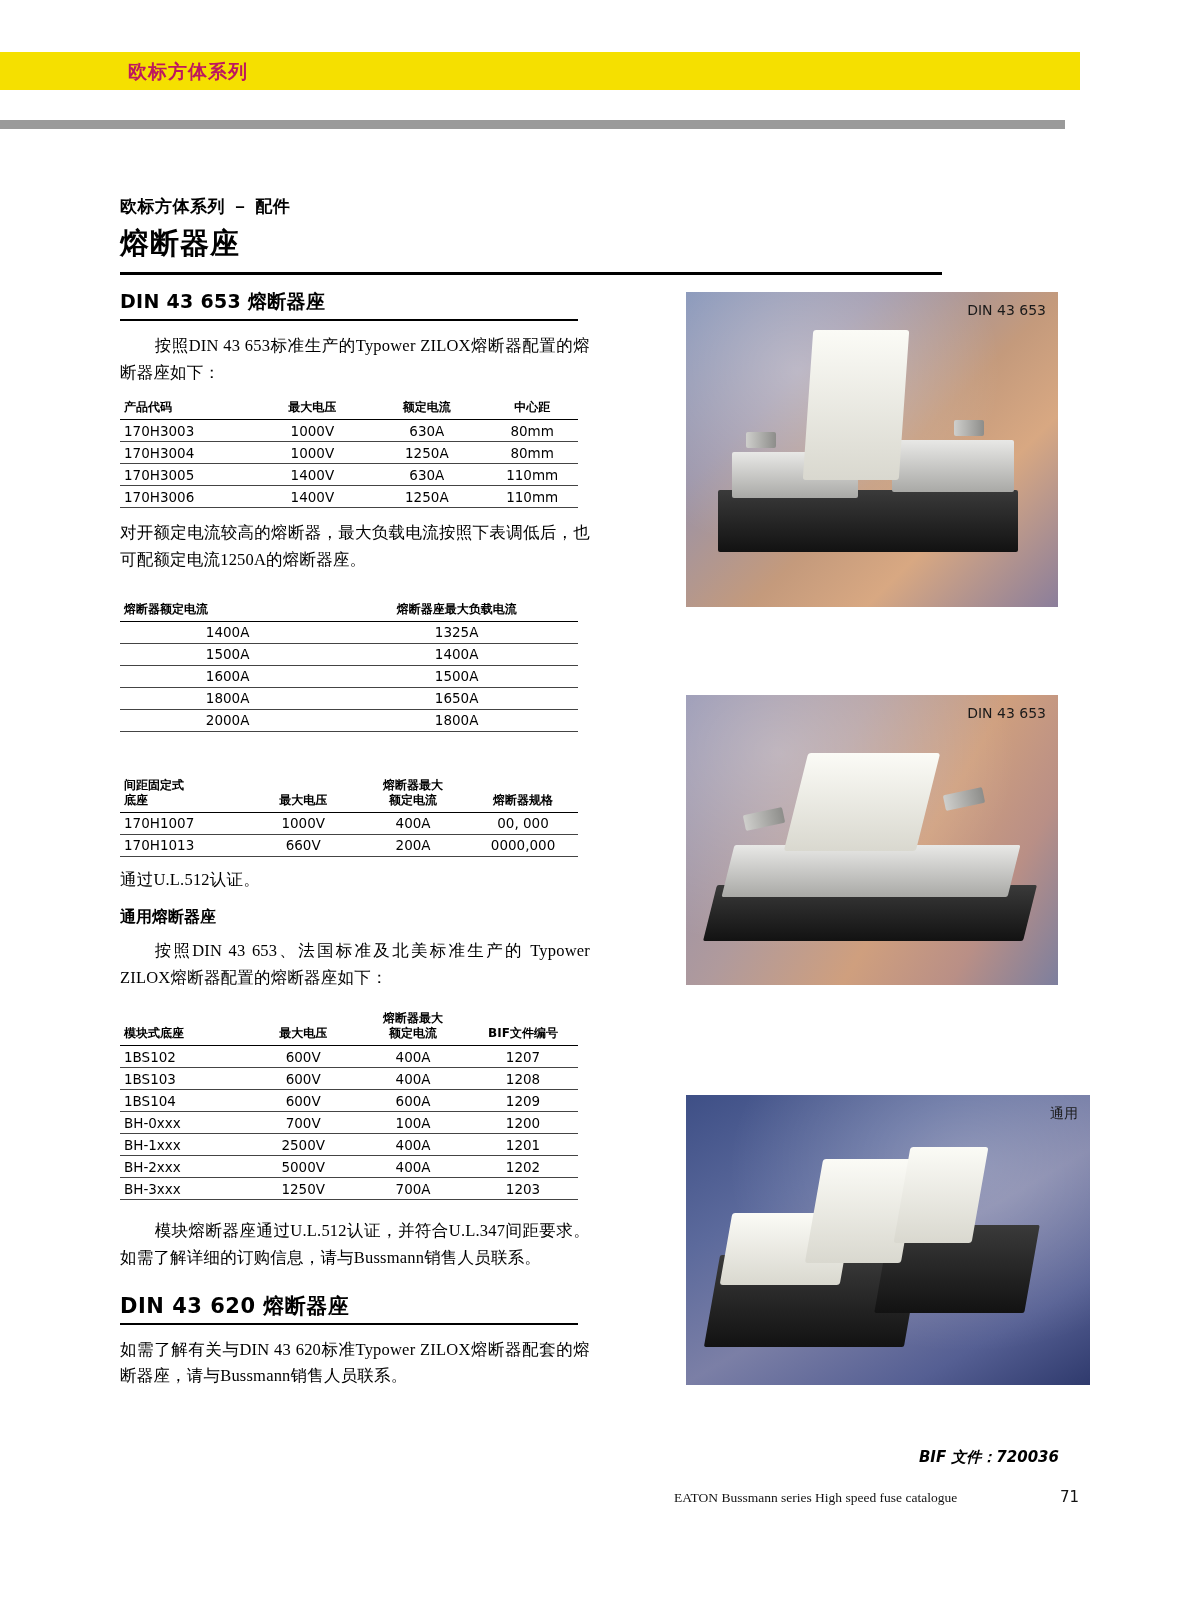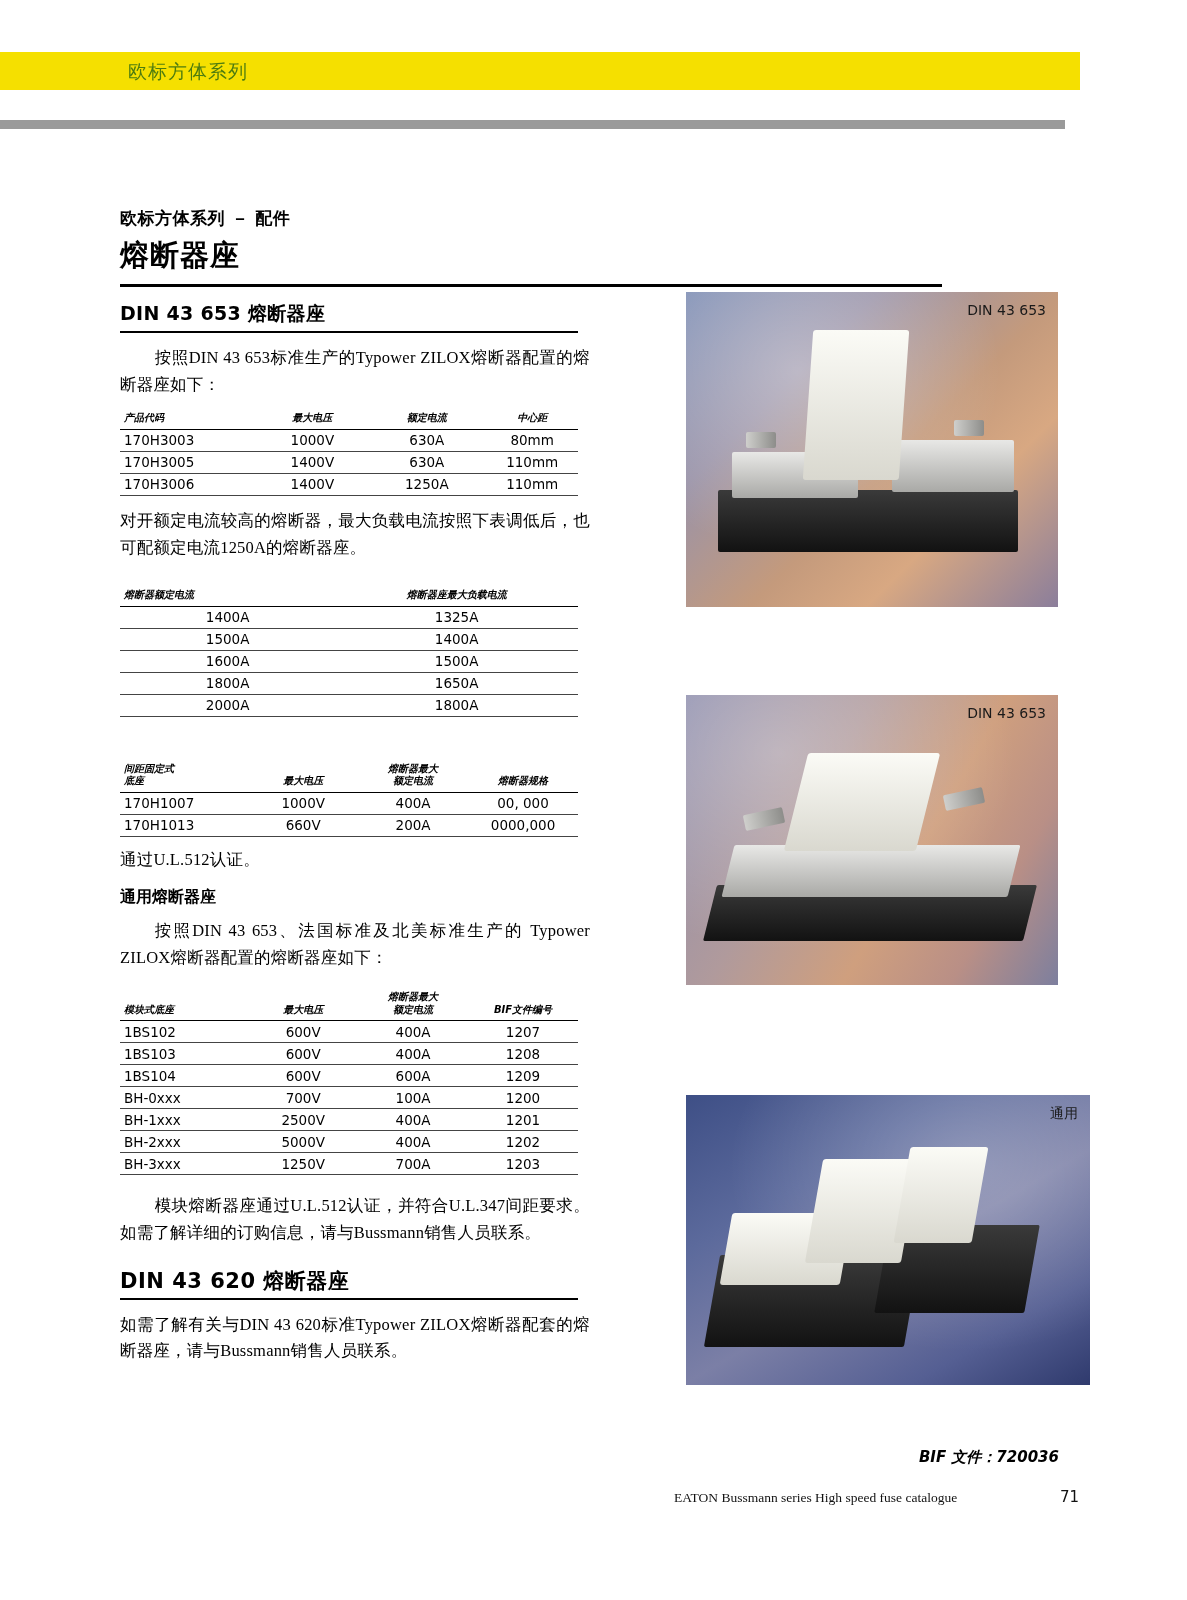--- a/index.html
+++ b/index.html
@@ -23,24 +23,24 @@
     left: 0;
     width: 1080px;
     height: 38px;
     background: #f5e000;
   }
   .header-band .series-title {
     position: absolute;
     left: 128px;
     top: 7px;
     font-family: "DejaVu Sans", sans-serif;
-    font-weight: normal;
+    font-weight: bold;
     font-size: 19px;
     letter-spacing: 1px;
-    color: #4d7c0f;
+    color: #be185d;
   }
   .header-rule {
     position: absolute;
     top: 120px;
     left: 0;
     width: 1065px;
     height: 9px;
     background: #9a9a9a;
   }
 
@@ -49,21 +49,21 @@
     position: absolute;
     left: 120px;
     top: 195px;
     width: 470px;
   }
   .kicker {
     font-family: "DejaVu Sans", sans-serif;
     font-weight: bold;
     font-size: 17px;
     letter-spacing: 0.5px;
-    margin: 12px 0 6px 0;
+    margin: 0 0 6px 0;
   }
   .page-title {
     font-family: "DejaVu Sans", sans-serif;
     font-weight: bold;
     font-size: 29px;
     letter-spacing: 1px;
     margin: 0 0 8px 0;
   }
   .title-rule {
     width: 822px;
@@ -98,25 +98,24 @@
     border-collapse: collapse;
     width: 458px;
     margin: 8px 0 12px 0;
     font-size: 13.5px;
     font-family: "DejaVu Sans", sans-serif;
   }
   table.spec th {
     font-weight: bold;
     padding: 2px 4px 4px 4px;
     border-bottom: 1.4px solid #000;
-    font-size: 10px;
+    font-size: 12px;
     text-align: center;
     vertical-align: bottom;
     line-height: 1.25;
-    font-style: italic;
   }
   table.spec th.lead { text-align: left; }
   table.spec td {
     padding: 2.5px 4px;
     border-bottom: 0.8px solid #444;
     text-align: center;
     font-size: 13.5px;
   }
   table.spec td.lead { text-align: left; }
   table.spec tr:last-child td { border-bottom: 0.8px solid #444; }
@@ -250,20 +249,26 @@
         <th style="width:24%">最大电压</th>
         <th style="width:26%">额定电流</th>
         <th style="width:20%">中心距</th>
       </tr>
     </thead>
     <tbody>
       <tr>
         <td class="lead">170H3003</td>
         <td>1000V</td>
         <td>630A</td>
+        <td>80mm</td>
+      </tr>
+      <tr>
+        <td class="lead">170H3004</td>
+        <td>1000V</td>
+        <td>1250A</td>
         <td>80mm</td>
       </tr>
       <tr>
         <td class="lead">170H3005</td>
         <td>1400V</td>
         <td>630A</td>
         <td>110mm</td>
       </tr>
       <tr>
         <td class="lead">170H3006</td>

